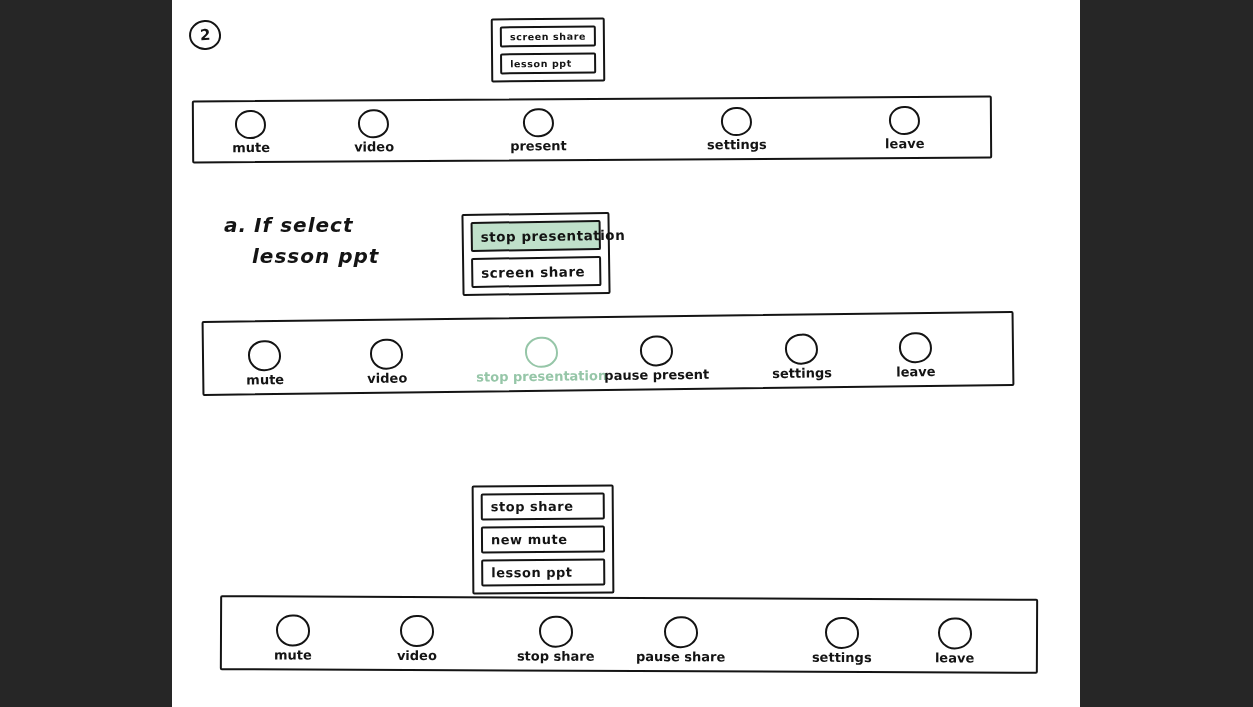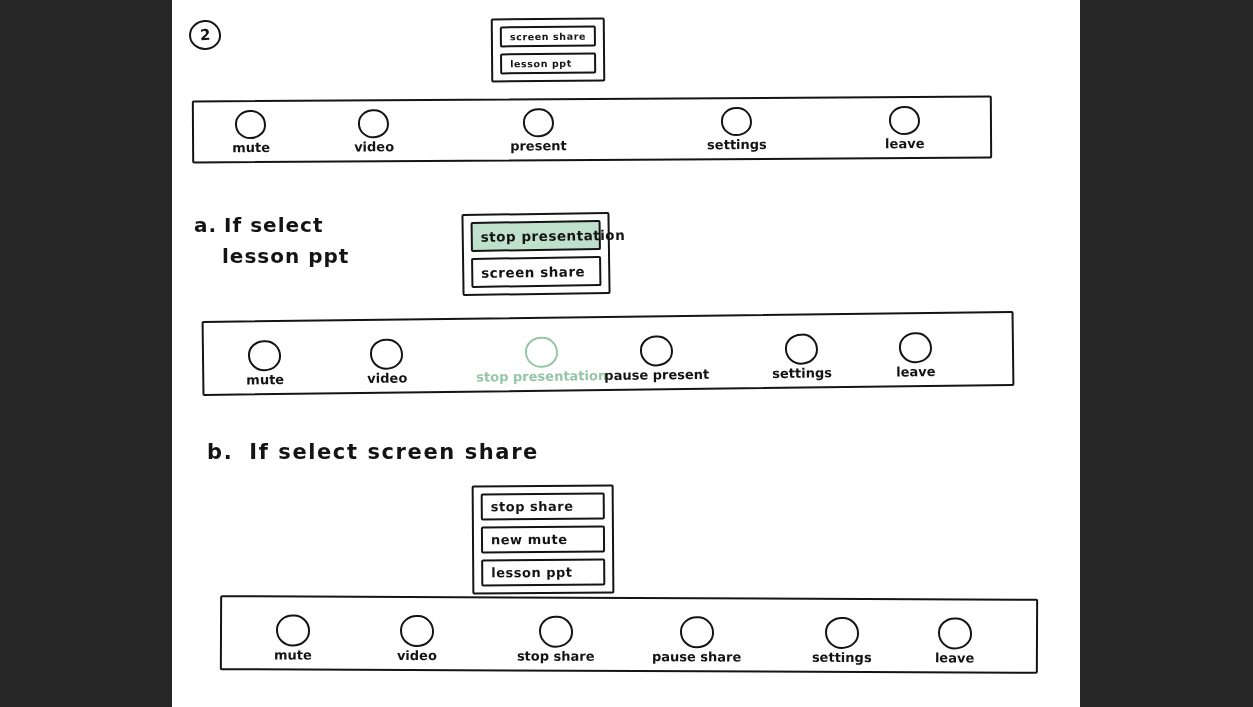--- a/index.html
+++ b/index.html
@@ -150,21 +150,21 @@
   
   #toolbar-b { left: 48px; top: 597px; width: 818px; height: 75px; transform: rotate(0.25deg); }
   #toolbar-b .tb-circle { width: 34px; height: 32px; }
 
   
   .note {
     position: absolute;
     color: #141414;
     font-weight: 700;
   }
-  #note-a { left: 22px; top: 210px; font-size: 20px; line-height: 1.55; letter-spacing: 1px; }
+  #note-a { left: 52px; top: 210px; font-size: 20px; line-height: 1.55; letter-spacing: 1px; font-style: italic; }
   #note-a .marker { margin-right: 7px; }
   #note-a .l2 { padding-left: 28px; }
   #note-b { left: 35px; top: 440px; font-size: 21px; letter-spacing: 1.6px; }
   #note-b .marker { margin-right: 8px; }
   #note-b .txt { margin-left: 8px; }
 </style>
 </head>
 <body>
 
 <div id="root">
@@ -248,23 +248,20 @@
           <span class="tb-circle"></span>
           <span class="tb-label">settings</span>
         </div>
         <div class="tb-item" style="left:692px;">
           <span class="tb-circle"></span>
           <span class="tb-label">leave</span>
         </div>
       </div>
     </div>
 
-    <div class="note ink" id="note-b">
-      <span class="marker">b.</span><span class="txt">If select  screen share</span>
-    </div>
 
     <div class="popup" id="popup-b">
       <div class="popup-item">
         <span class="lbl">stop share</span>
       </div>
       <div class="popup-item">
         <span class="lbl">new mute</span>
       </div>
       <div class="popup-item">
         <span class="lbl">lesson ppt</span>
@@ -278,21 +275,21 @@
           <span class="tb-label">mute</span>
         </div>
         <div class="tb-item" style="left:175px;">
           <span class="tb-circle"></span>
           <span class="tb-label">video</span>
         </div>
         <div class="tb-item" style="left:295px;">
           <span class="tb-circle"></span>
           <span class="tb-label">stop share</span>
         </div>
-        <div class="tb-item" style="left:430px;">
+        <div class="tb-item" style="left:414px;">
           <span class="tb-circle"></span>
           <span class="tb-label">pause share</span>
         </div>
         <div class="tb-item" style="left:590px;">
           <span class="tb-circle"></span>
           <span class="tb-label">settings</span>
         </div>
         <div class="tb-item" style="left:713px;">
           <span class="tb-circle"></span>
           <span class="tb-label">leave</span>

